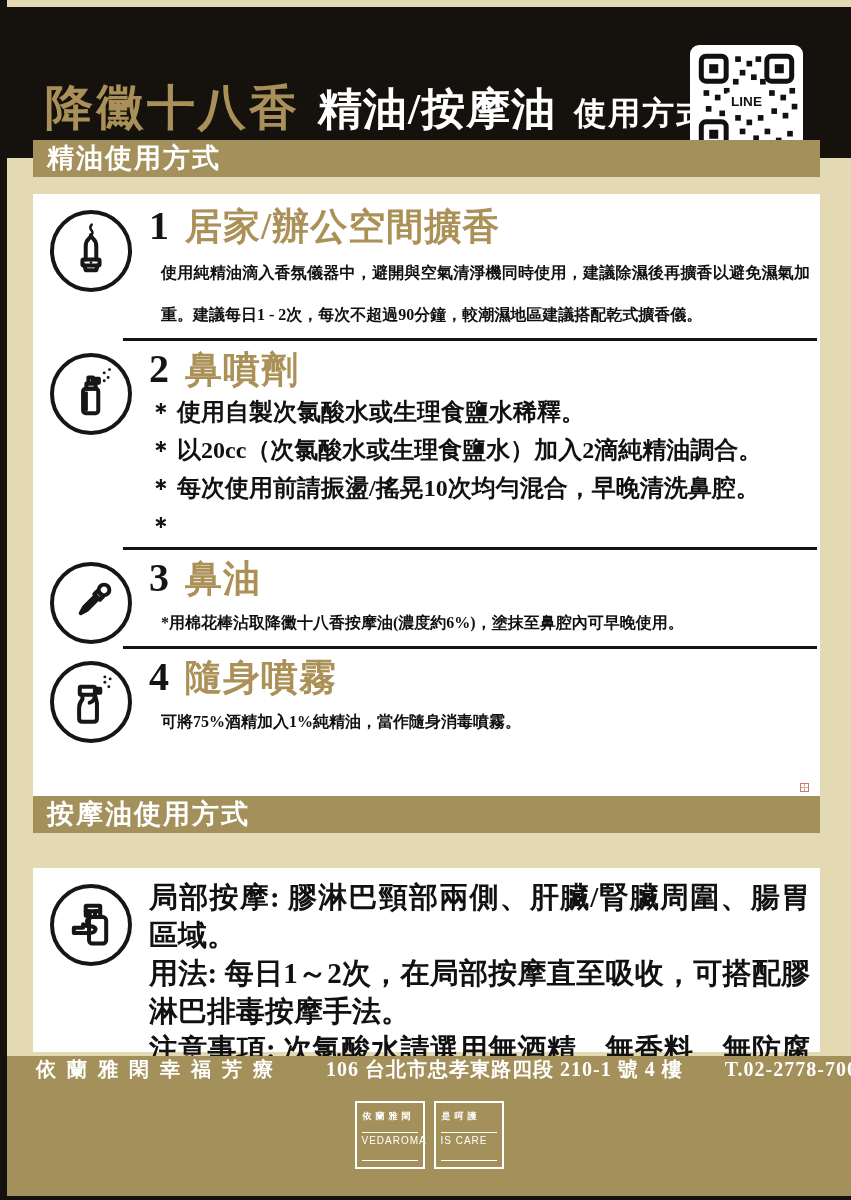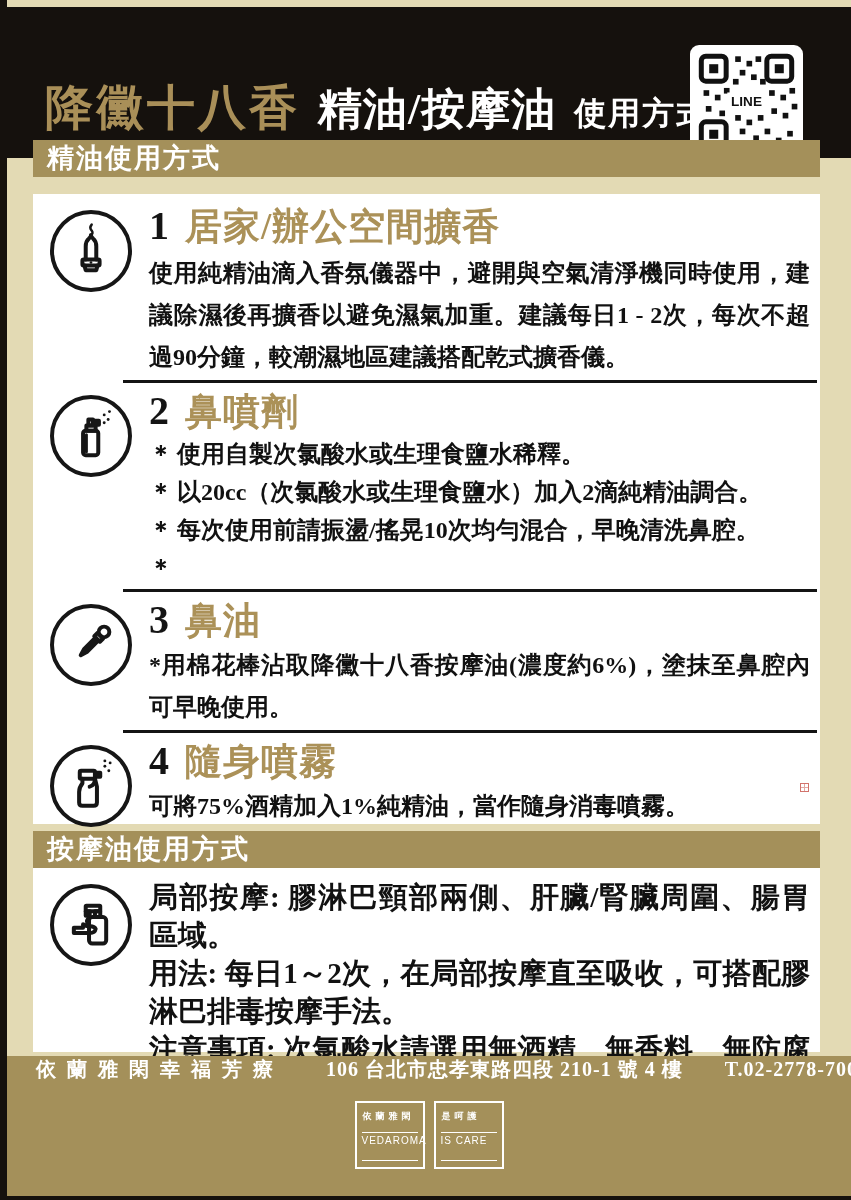--- a/index.html
+++ b/index.html
@@ -13,35 +13,35 @@
   .header-text{position:absolute;left:38px;bottom:18px;display:flex;align-items:baseline;gap:18px;white-space:nowrap;}
   .brand{font-size:48px;font-weight:700;color:#a98f58;letter-spacing:3px;}
   .main-title{font-size:44px;font-weight:700;color:#ffffff;letter-spacing:1px;}
   .sub-title{font-size:32px;font-weight:700;color:#ffffff;letter-spacing:2px;}
   .qr{position:absolute;right:48px;top:38px;width:113px;height:99px;}
   
   .bar{position:absolute;left:26px;width:787px;height:37px;background:#a4905a;
        color:#ffffff;font-size:27px;font-weight:700;letter-spacing:2px;
        line-height:37px;padding-left:14px;box-sizing:border-box;}
   .bar1{top:140px;}
-  .bar2{top:831px;}
+  .bar2{top:796px;}
   
   .panel{position:absolute;left:26px;width:787px;background:#ffffff;box-sizing:border-box;}
   .panel1{top:194px;height:630px;padding-top:4px;}
   .panel2{top:868px;height:184px;}
   .section{display:flex;align-items:flex-start;}
   .icon-col{flex:0 0 116px;display:flex;justify-content:center;padding-top:8px;}
   .icon-circle{width:82px;height:82px;border:4px solid #161616;border-radius:50%;
                display:flex;align-items:center;justify-content:center;box-sizing:border-box;background:#fff;}
   .icon-circle svg{width:66px;height:66px;}
   .content-col{flex:1;padding-right:10px;}
   .title-row{display:flex;align-items:baseline;gap:16px;height:50px;}
   .num{font-size:40px;font-weight:700;color:#141414;}
   .sec-title{font-size:37px;font-weight:700;color:#ab9158;letter-spacing:1px;}
-  .body-text{font-size:24px;font-weight:700;color:#111;line-height:42px;text-align:justify;}
+  .body-text{font-size:16px;font-weight:700;color:#111;line-height:42px;text-align:justify;margin-left:12px;}
   .bullet{font-size:24px;font-weight:700;color:#111;line-height:38px;display:flex;}
   .bullet .mark{margin-right:4px;}
   .sep{height:3px;background:#141414;margin:2px 3px 2px 90px;}
   .s1{padding-top:4px;}  .s2{padding-top:2px;} .s3{padding-top:2px;} .s4{padding-top:2px;}
   .s2 .title-row,.s3 .title-row,.s4 .title-row{height:48px;}
   
   .massage-line{font-size:29px;font-weight:700;color:#111;line-height:38px;text-align:justify;}
   .panel2 .content-col{padding-top:10px;}
   .panel2 .icon-col{padding-top:16px;}
   

